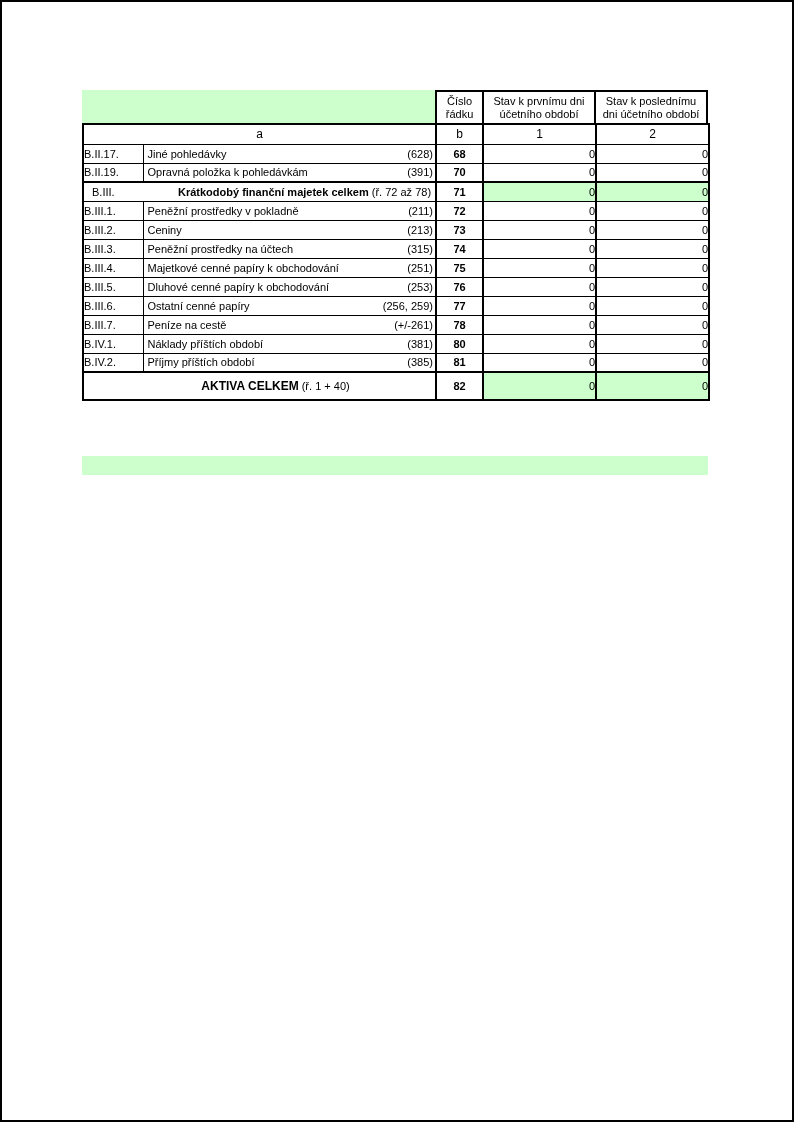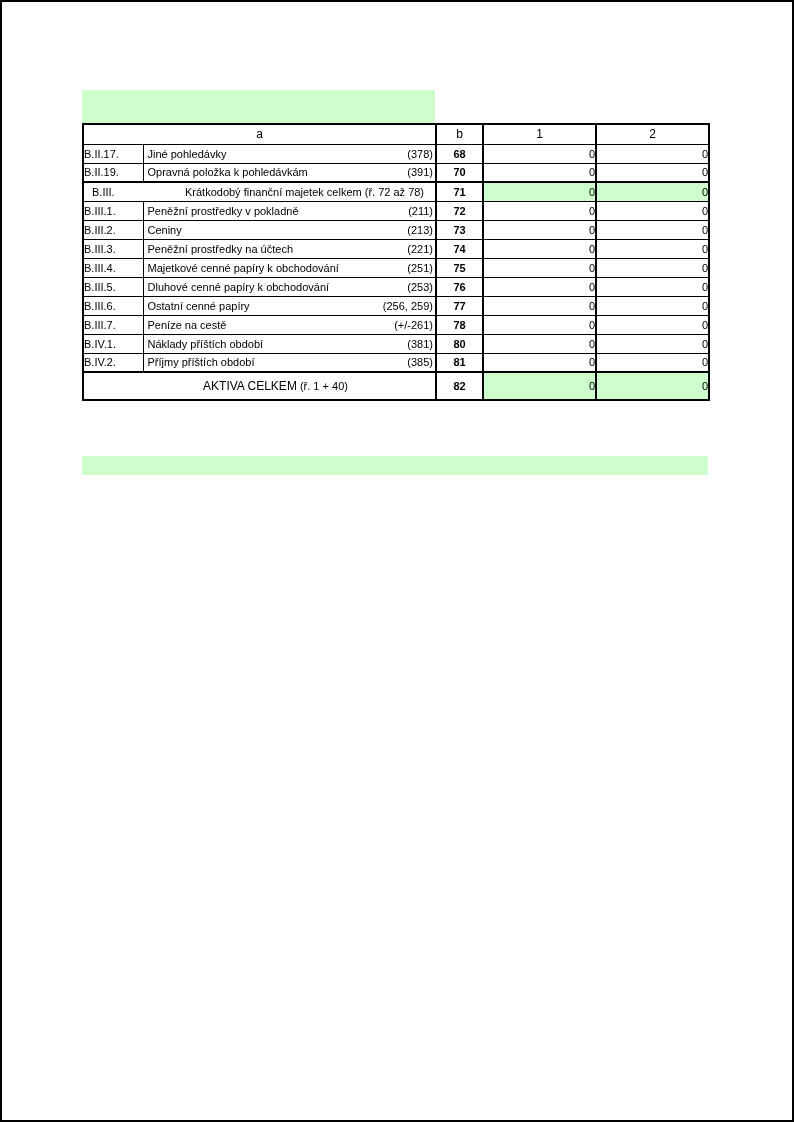--- a/index.html
+++ b/index.html
@@ -70,56 +70,70 @@
   td.desc .lbl  { position:absolute; left:4px; top:50%; transform:translateY(-50%); }
   td.desc .acct { position:absolute; right:2px; top:50%; transform:translateY(-50%); }
   td.num  { text-align:center; font-weight:bold; font-size:12px; }
   td.val  { text-align:right; padding-right:4px; }
   td.merged { position:relative; }
   td.merged .mcode { position:absolute; left:8px; top:50%; transform:translateY(-50%); }
   td.merged .mdesc { position:absolute; top:50%; transform:translateY(-50%); }
   tr.row-group_center td.merged .mdesc { left:60px; right:2px; text-align:center; }
   tr.row-group_left   td.merged .mdesc { left:62px; }
   tr.row-total        td.merged .mdesc { left:0; right:0; text-align:center; }
-  .bold { font-weight:normal;padding-left:32px; }
+  .bold { font-weight:bold;padding-left:32px; }
   tr.row-total .bold { font-size:12px; }
 
   .green-bar {
     position:absolute; left:80px; top:454px;
     width:626px; height:19px;
   }
 </style>
 </head>
 <body>
 
 <div class="page" style="background: rgb(255, 255, 255);">
 
   <div class="green-band" style="background: rgb(204, 255, 204);"></div>
 
+  <div class="header-box">
+    <div class="hb-cell hb-b">
+      <span>Číslo</span>
+      <span>řádku</span>
+    </div>
+    <div class="hb-cell hb-v1">
+      <span>Stav k prvnímu dni</span>
+      <span>účetního období</span>
+    </div>
+    <div class="hb-cell hb-v2">
+      <span>Stav k poslednímu</span>
+      <span>dni účetního období</span>
+    </div>
+  </div>
 
   <table class="balance">
     <colgroup>
       <col style="width:60px">
         <col style="width:293px">
         <col style="width:47px">
       <col style="width:113px">
         <col style="width:113px">
     </colgroup>
     <tbody>
       <tr class="subhead">
         <td colspan="2">a</td>
         <td class="num" style="font-weight:normal">b</td>
         <td class="val1" style="text-align:center">1</td>
         <td style="text-align:center">2</td>
       </tr>
         <tr class="row-item">
           <td class="code">B.II.17.</td>
           <td class="desc">
             <span class="lbl">Jiné pohledávky</span>
-            <span class="acct">(378)</span>
+            <span class="acct">(628)</span>
           </td>
           <td class="num">68</td>
           <td class="val val1">0</td>
           <td class="val">0</td>
         </tr>
         <tr class="row-item">
           <td class="code">B.II.19.</td>
           <td class="desc">
             <span class="lbl">Opravná položka k pohledávkám</span>
             <span class="acct">(391)</span>
@@ -154,21 +168,21 @@
             <span class="acct">(213)</span>
           </td>
           <td class="num">73</td>
           <td class="val val1">0</td>
           <td class="val">0</td>
         </tr>
         <tr class="row-item">
           <td class="code">B.III.3.</td>
           <td class="desc">
             <span class="lbl">Peněžní prostředky na účtech</span>
-            <span class="acct">(221)</span>
+            <span class="acct">(315)</span>
           </td>
           <td class="num">74</td>
           <td class="val val1">0</td>
           <td class="val">0</td>
         </tr>
         <tr class="row-item">
           <td class="code">B.III.4.</td>
           <td class="desc">
             <span class="lbl">Majetkové cenné papíry k obchodování</span>
             <span class="acct">(251)</span>

